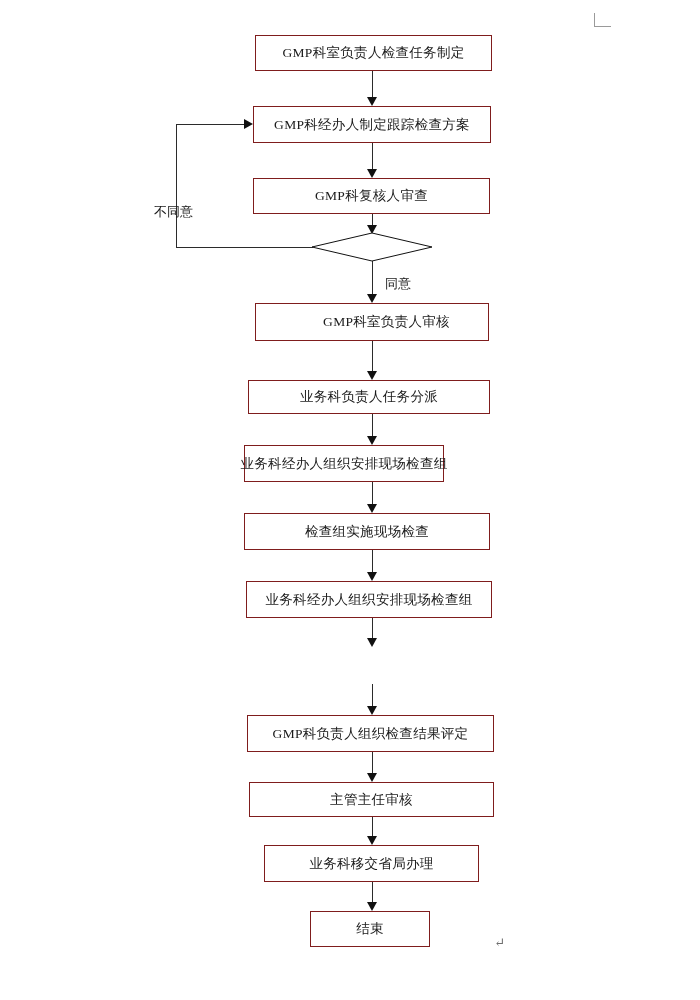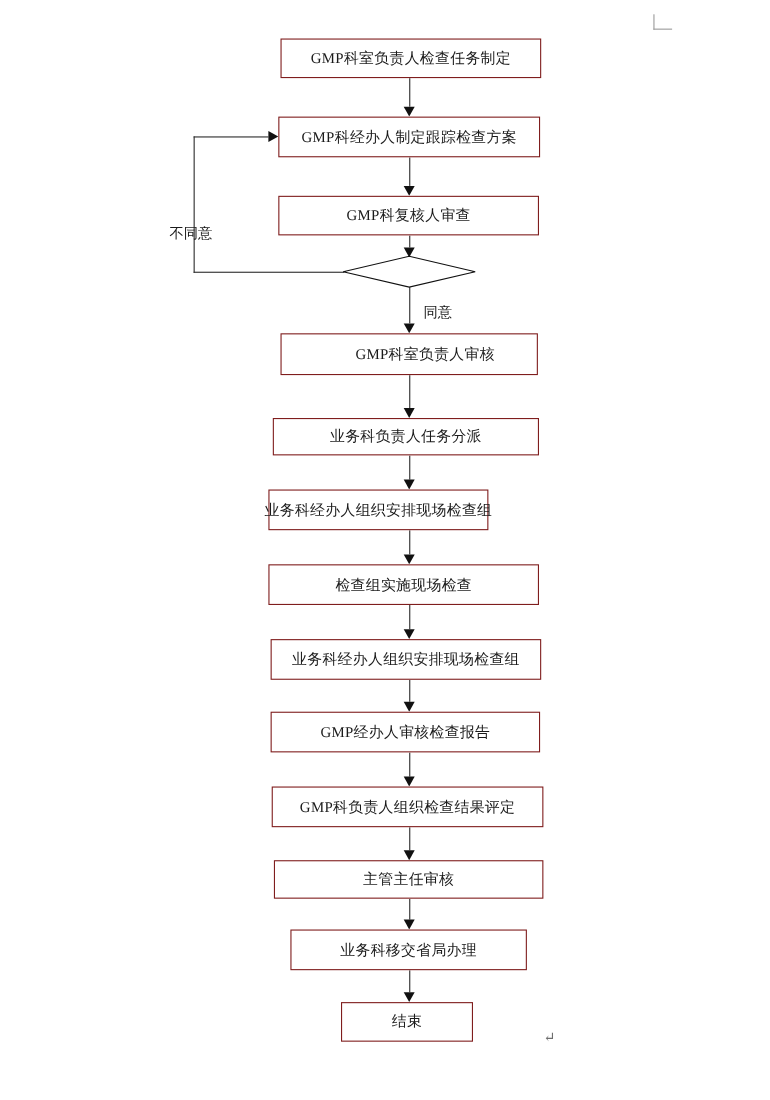--- a/index.html
+++ b/index.html
@@ -158,21 +158,20 @@
   <div class="node" style="left:255px; top:303px; width:234px; height:38px;padding-left:29px;">GMP科室负责人审核</div>
 
   <div class="node" style="left:248px; top:380px; width:242px; height:34px;">业务科负责人任务分派</div>
 
   <div class="node" style="left:244px; top:445px; width:200px; height:37px;">业务科经办人组织安排现场检查组</div>
 
   <div class="node" style="left:244px; top:513px; width:246px; height:37px;">检查组实施现场检查</div>
 
   <div class="node" style="left:246px; top:581px; width:246px; height:37px;">业务科经办人组织安排现场检查组</div>
 
-  <div class="node" style="left:246px; top:647px; width:245px; height:37px;">GMP经办人审核检查报告</div>
 
   <div class="node" style="left:247px; top:715px; width:247px; height:37px;">GMP科负责人组织检查结果评定</div>
 
   <div class="node" style="left:249px; top:782px; width:245px; height:35px;">主管主任审核</div>
 
   <div class="node" style="left:264px; top:845px; width:215px; height:37px;text-align:right;">业务科移交省局办理</div>
 
   <div class="node" style="left:310px; top:911px; width:120px; height:36px;">结束</div>
 
   <div class="branch-label" style="left:154px; top:205px;">不同意</div>

